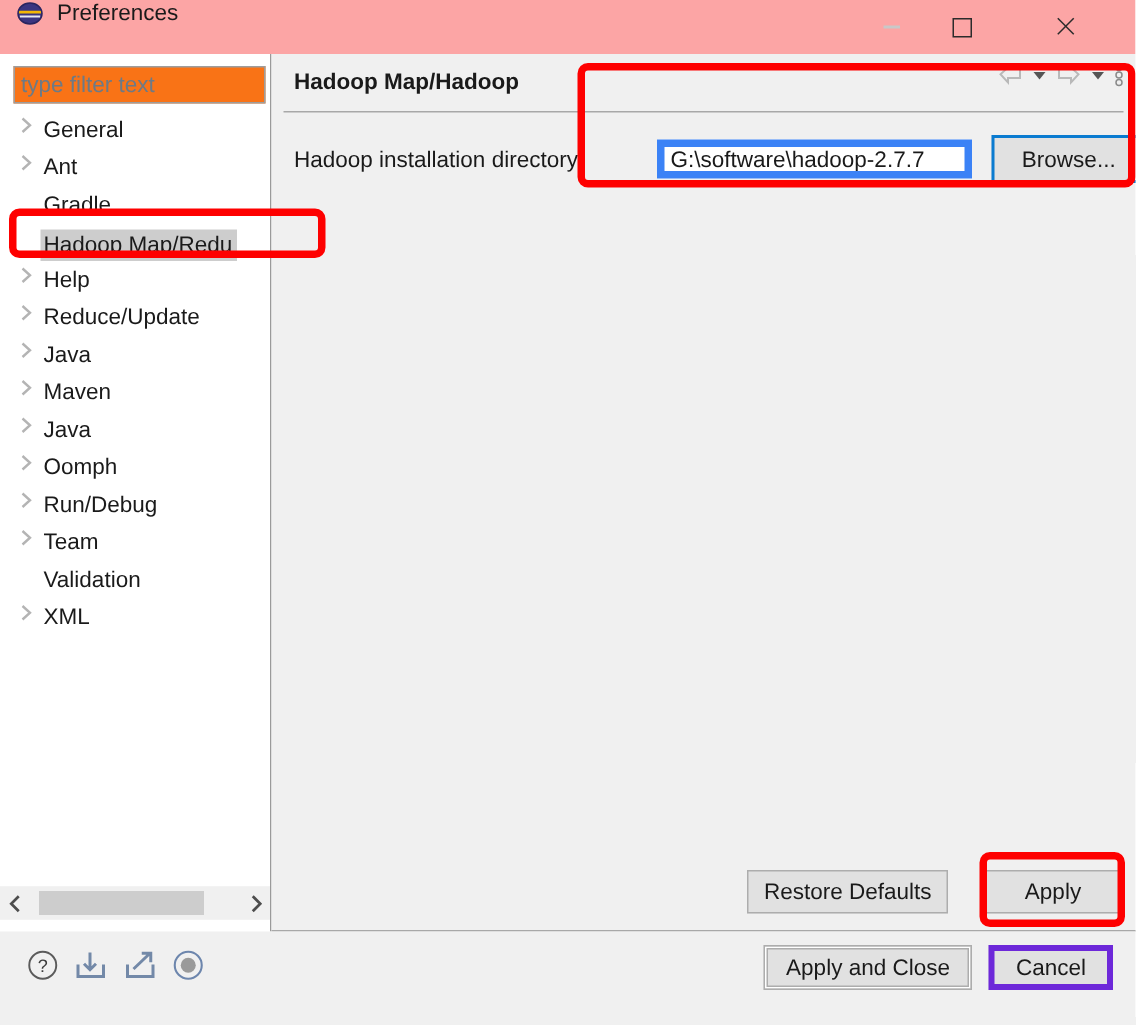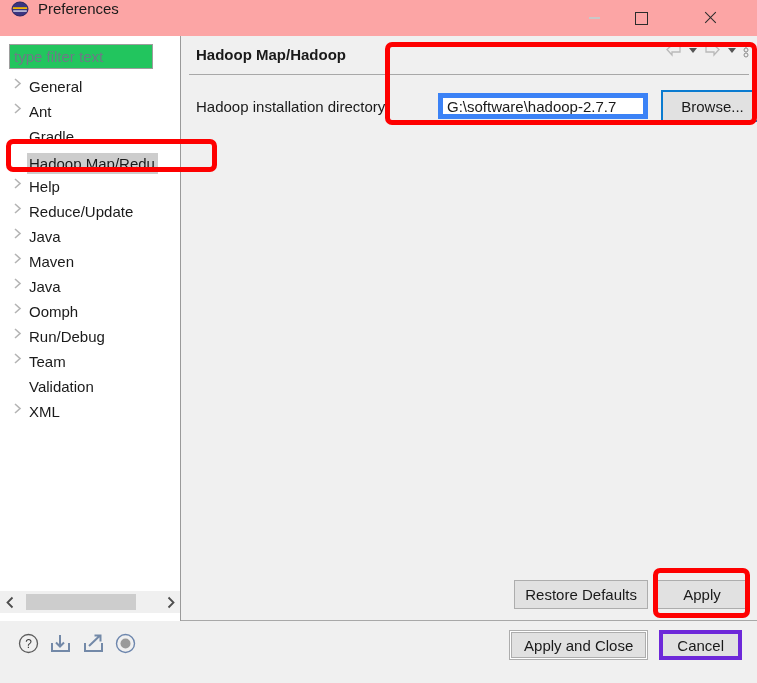--- a/index.html
+++ b/index.html
@@ -83,24 +83,24 @@
     position: absolute;
     left: 0; top: 0;
     width: 181px; height: 585px;
     background: #ffffff;
     border-right: 1px solid #9a9a9a;
     box-sizing: border-box;
   }
   #filter-input {
     position: absolute;
     left: 9px; top: 8px;
-    width: 144px; height: 25px;
+    width: 168px; height: 25px;
     box-sizing: border-box;
     border: 1px solid #9d9d9d;
-    background: #22c55e;
+    background: #f97316;
     font-family: "Liberation Sans", sans-serif;
     font-size: 15px;
     color: #1a1a1a;
     padding: 0 4px;
     outline: none;
   }
   #filter-input::placeholder { color: #6d7a86; opacity: 1; }
 
   #tree {
     position: absolute;
@@ -229,21 +229,21 @@
     font-size: 15px;
     color: #1a1a1a;
     cursor: pointer;
   }
 
   
   #page-buttons {
     position: absolute;
     right: 9px; bottom: 12px;
     display: flex;
-    gap: 8px;
+    gap: 24px;
   }
   .pg-btn {
     height: 29px;
     min-width: 92px;
     box-sizing: border-box;
     border: 1px solid #adadad;
     background: #e1e1e1;
     font-family: "Liberation Sans", sans-serif;
     font-size: 15px;
     color: #1a1a1a;

